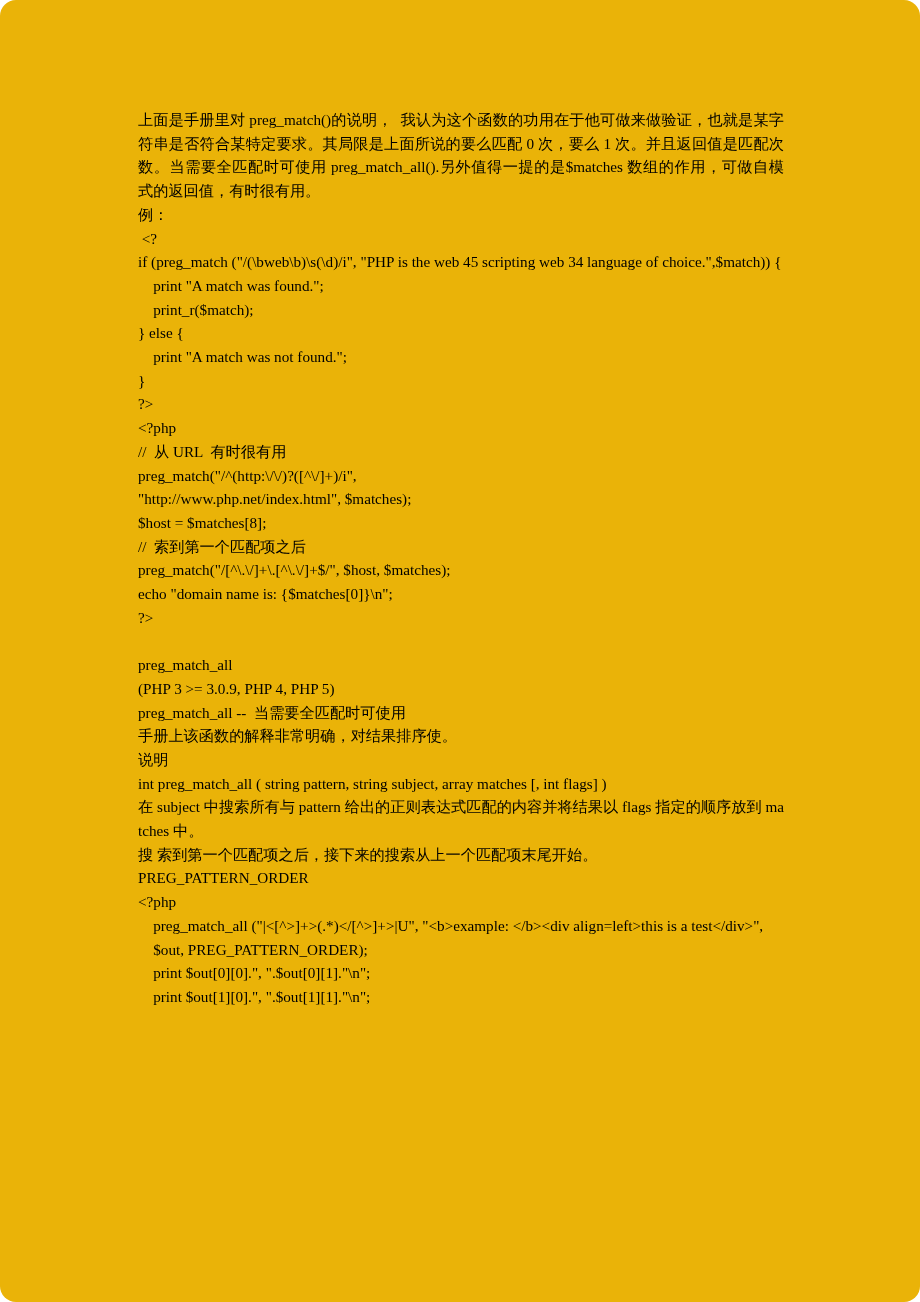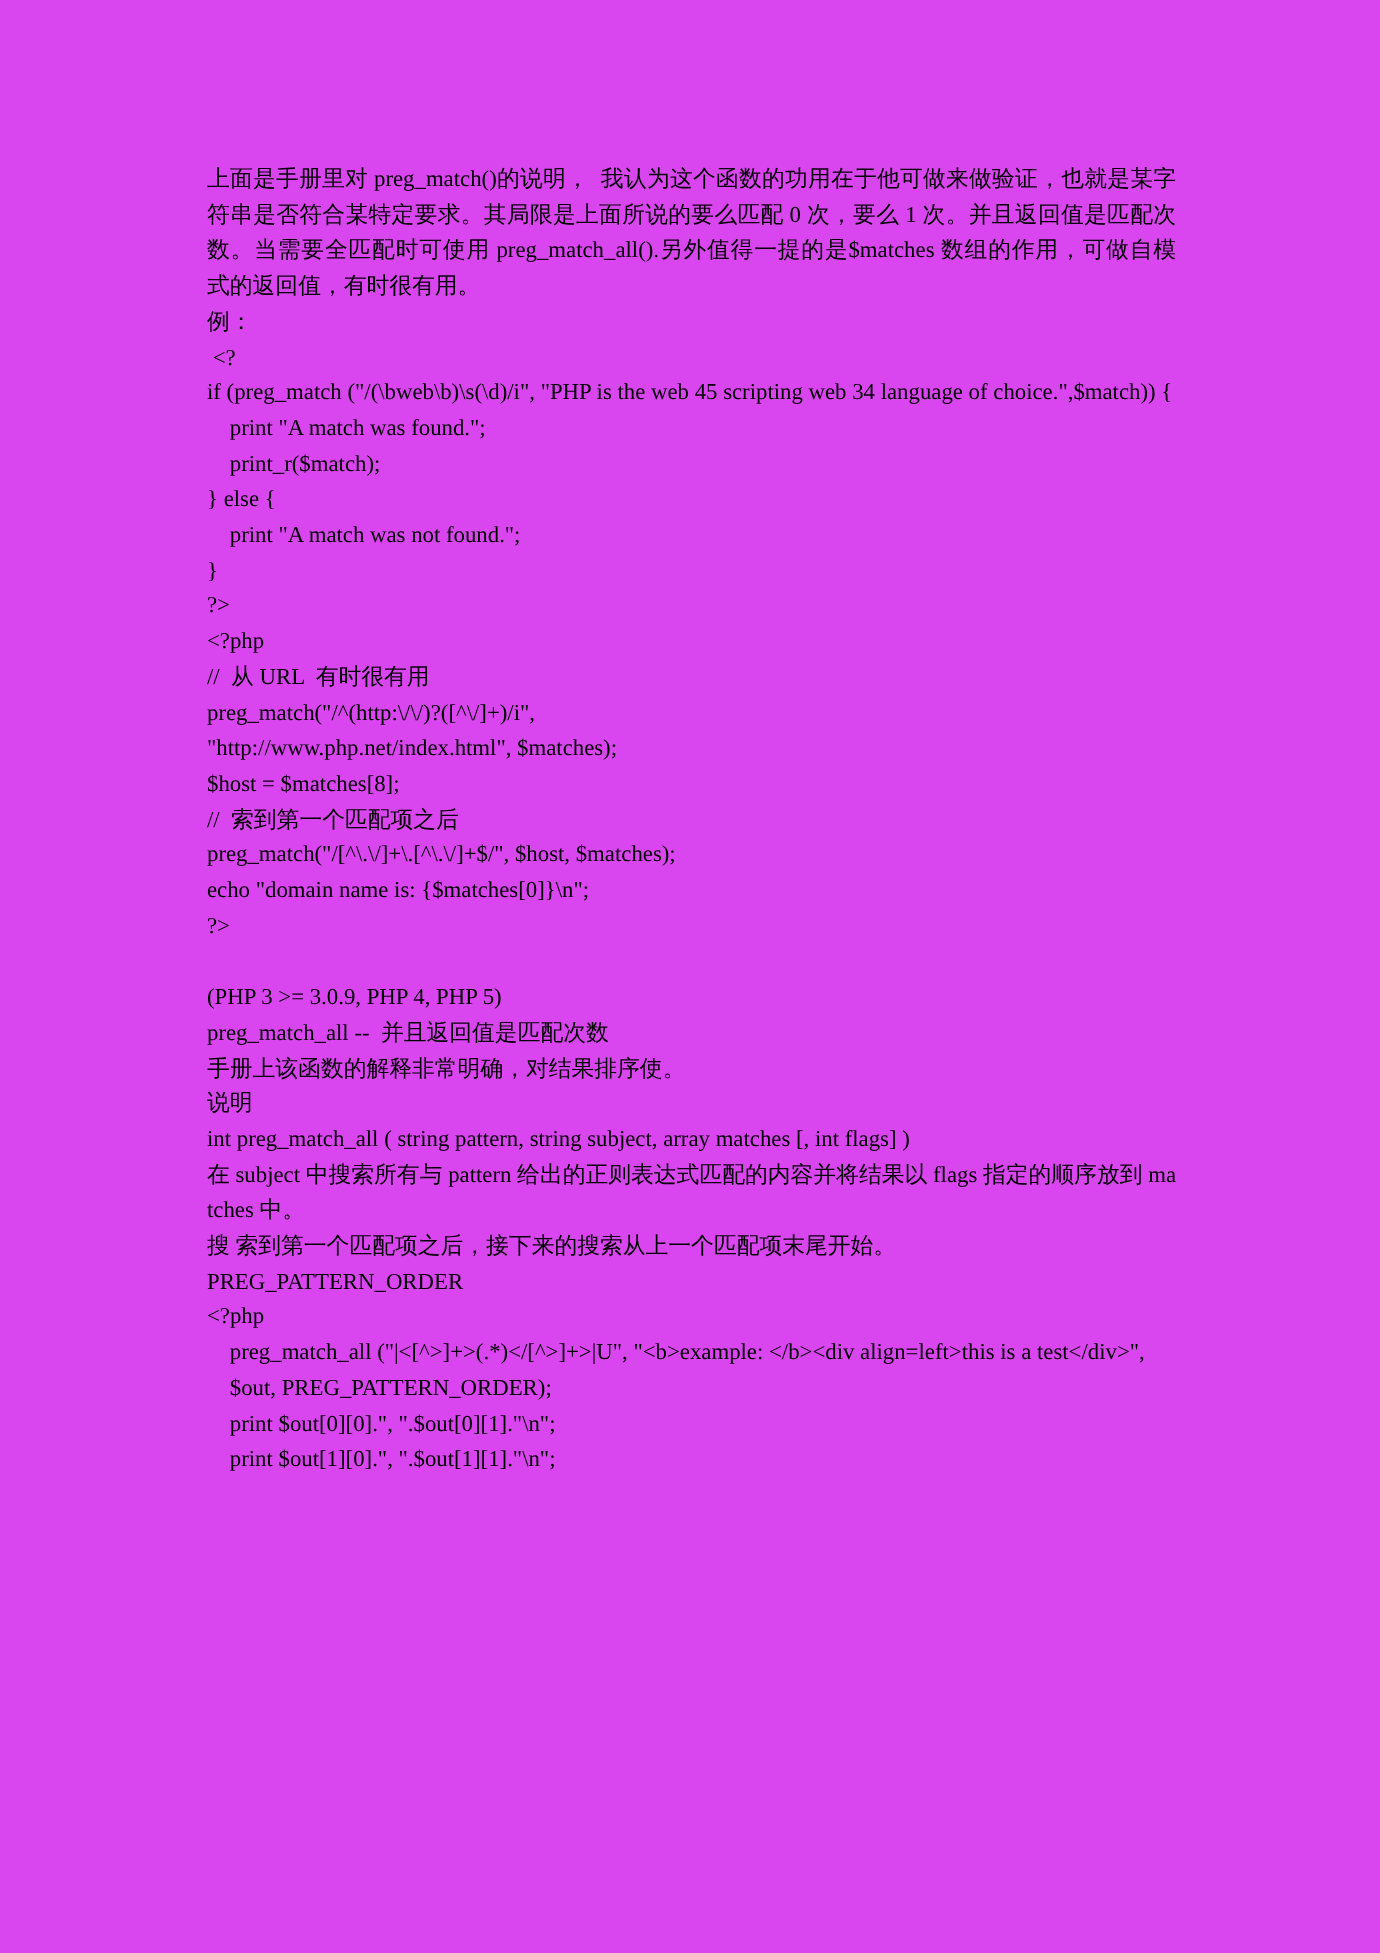--- a/index.html
+++ b/index.html
@@ -11,21 +11,22 @@
     width: 920px;
     height: 1302px;
     font-family: "Liberation Serif", "DejaVu Serif", serif;
     color: #000000;
     overflow: hidden;
   }
   .page {
     position: relative;
     width: 920px;
     height: 1302px;
-    background: #d946ef;
+    background: #eab308;
+    border-radius: 16px;
   }
   .content {
     position: absolute;
     left: 138px;
     top: 108px;
     width: 646px;
   }
   .para {
     font-size: 15.2px;
     line-height: 23.7px;
@@ -81,22 +82,23 @@
     <p class="line">preg_match("/^(http:\/\/)?([^\/]+)/i",</p>
     <p class="line">"http://www.php.net/index.html", $matches);</p>
     <p class="line">$host = $matches[8];</p>
     <p class="line">//  索到第一个匹配项之后</p>
     <p class="line">preg_match("/[^\.\/]+\.[^\.\/]+$/", $host, $matches);</p>
     <p class="line">echo "domain name is: {$matches[0]}\n";</p>
     <p class="line">?&gt;</p>
 
     <div class="blank">&nbsp;</div>
 
+    <p class="line">preg_match_all</p>
     <p class="line">(PHP 3 &gt;= 3.0.9, PHP 4, PHP 5)</p>
-    <p class="line">preg_match_all --  并且返回值是匹配次数</p>
+    <p class="line">preg_match_all --  当需要全匹配时可使用</p>
     <p class="line">手册上该函数的解释非常明确，对结果排序使。</p>
     <p class="line">说明</p>
     <p class="line">int preg_match_all ( string pattern, string subject, array matches [, int flags] )</p>
 
     <p class="para last-justify">在 subject 中搜索所有与 pattern 给出的正则表达式匹配的内容并将结果以 flags 指定的顺序放到 matches 中。</p>
     <p class="line">搜 索到第一个匹配项之后，接下来的搜索从上一个匹配项末尾开始。</p>
     <p class="line">PREG_PATTERN_ORDER</p>
 
     <p class="line">&lt;?php</p>
     <p class="line justify">    preg_match_all ("|&lt;[^&gt;]+&gt;(.*)&lt;/[^&gt;]+&gt;|U", "&lt;b&gt;example: &lt;/b&gt;&lt;div align=left&gt;this is a test&lt;/div&gt;",</p>

